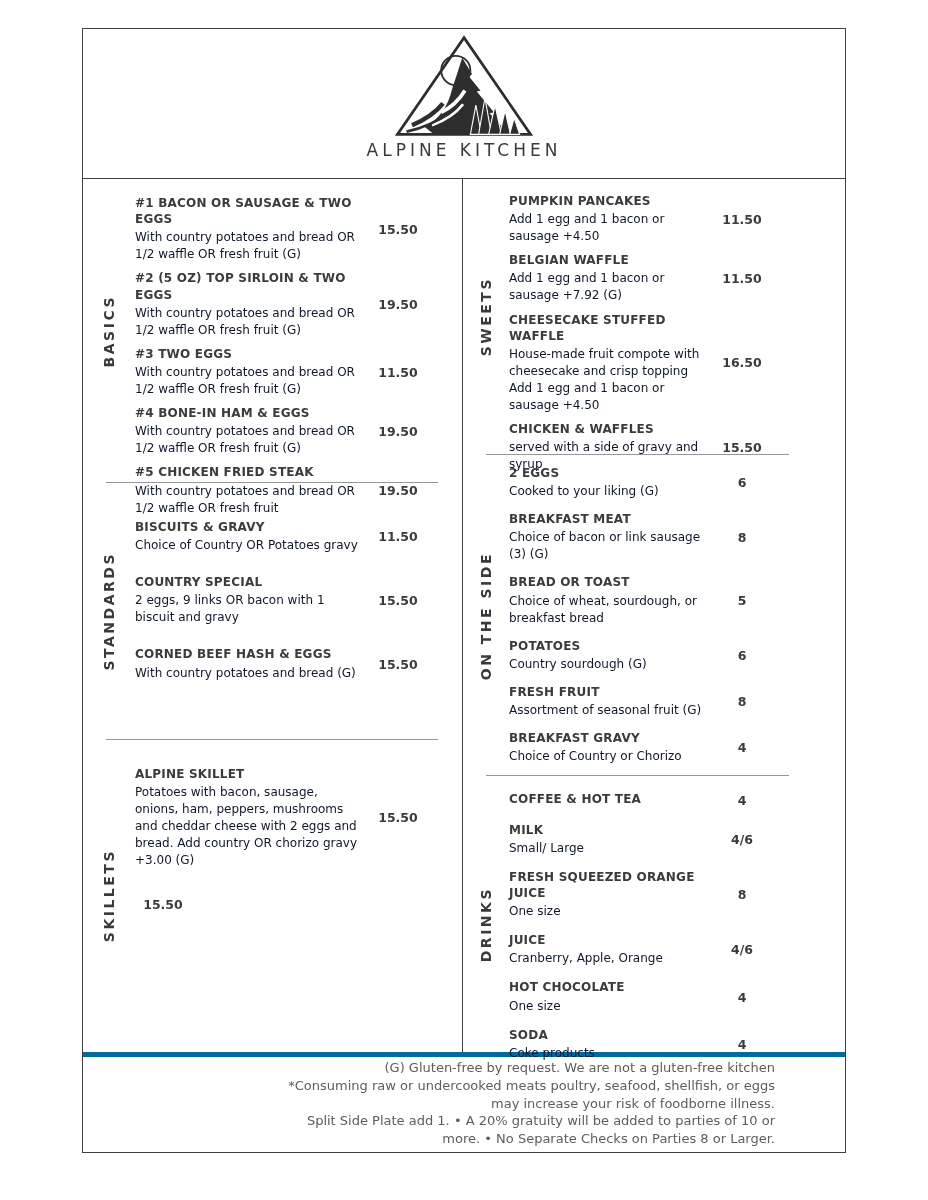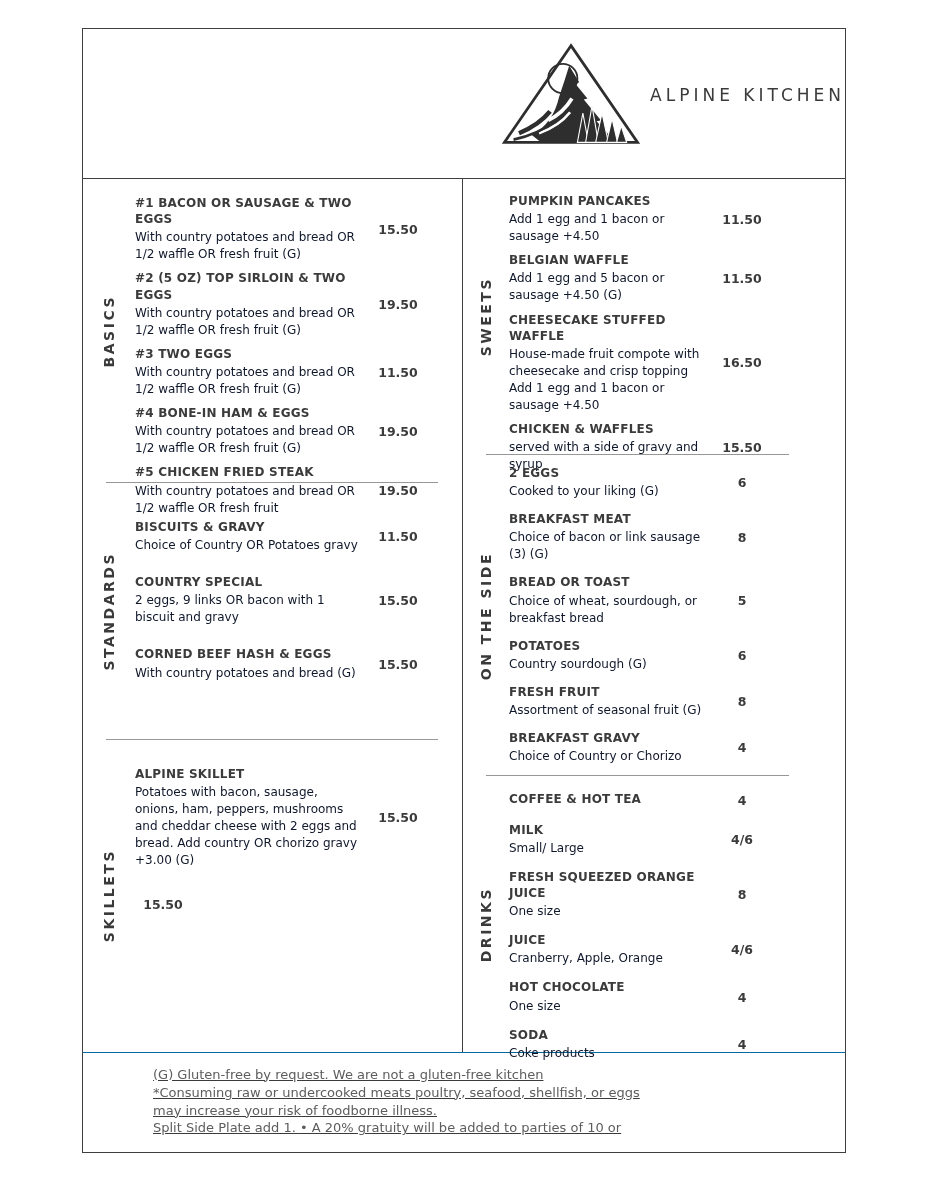--- a/index.html
+++ b/index.html
@@ -9,21 +9,21 @@
     color:#3b3b3b;
   }
   .page{
     position:absolute;left:82px;top:28px;width:764px;height:1125px;
     box-sizing:border-box;border:1px solid #3f3f3f;background:#fff;
     display:flex;flex-direction:column;
   }
   
   .header{
     height:150px;box-sizing:border-box;border-bottom:1px solid #3f3f3f;
-    display:flex;flex-direction:row;align-items:center;justify-content:flex-end;
+    display:flex;flex-direction:column;align-items:center;justify-content:flex-end;
     padding-bottom:18px;
   }
   .logo{line-height:0;margin-bottom:2px;}
   .brand{
     font-size:17px;letter-spacing:4px;color:#3a3a3a;font-weight:400;
     white-space:nowrap;
   }
   
   .menu-body{flex:1;display:flex;min-height:0;}
   .col{box-sizing:border-box;display:flex;flex-direction:column;min-height:0;}
@@ -73,23 +73,23 @@
   .sec-skillets .section-items{padding-top:26px;}
   .sec-skillets .menu-item{margin-bottom:28px;}
   .sec-sweets .section-items{padding-top:14px;}
   .sec-sweets .menu-item{margin-bottom:7px;}
   .sec-on-the-side .section-items{padding-top:10px;}
   .sec-on-the-side .menu-item{margin-bottom:11px;}
   .sec-drinks .section-items{padding-top:15px;}
   .sec-drinks .menu-item{margin-bottom:12px;}
   
   .footer{
-    height:100px;box-sizing:border-box;border-top:1px solid #0369a1;
-    display:flex;flex-direction:column;align-items:flex-start;justify-content:center;
-    padding:6px 70px 8px;text-align:center;text-decoration:underline;
+    height:100px;box-sizing:border-box;border-top:5px solid #0369a1;
+    display:flex;flex-direction:column;align-items:flex-end;justify-content:center;
+    padding:6px 70px 8px;text-align:center;
   }
   .footer-line{font-size:13px;color:#5d5d5d;line-height:1.38;}
 </style>
 </head>
 <body>
 
 <div class="page">
 
   <div class="header">
     <div class="logo">
@@ -214,21 +214,21 @@
             <div class="menu-item">
               <div class="item-text">
                 <div class="item-name">PUMPKIN PANCAKES</div>
                 <div class="item-desc">Add 1 egg and 1 bacon or sausage +4.50</div>
               </div>
               <div class="item-price">11.50</div>
             </div>
             <div class="menu-item">
               <div class="item-text">
                 <div class="item-name">BELGIAN WAFFLE</div>
-                <div class="item-desc">Add 1 egg and 5 bacon or sausage +4.50 (G)</div>
+                <div class="item-desc">Add 1 egg and 1 bacon or sausage +7.92 (G)</div>
               </div>
               <div class="item-price">11.50</div>
             </div>
             <div class="menu-item">
               <div class="item-text">
                 <div class="item-name">CHEESECAKE STUFFED WAFFLE</div>
                 <div class="item-desc">House-made fruit compote with cheesecake and crisp topping Add 1 egg and 1 bacon or sausage +4.50</div>
               </div>
               <div class="item-price">16.50</div>
             </div>
@@ -341,15 +341,16 @@
           </div>
         </section>
       </div>
   </div>
 
   <div class="footer">
     <div class="footer-line">(G) Gluten-free by request. We are not a gluten-free kitchen</div>
     <div class="footer-line">*Consuming raw or undercooked meats poultry, seafood, shellfish, or eggs</div>
     <div class="footer-line">may increase your risk of foodborne illness.</div>
     <div class="footer-line">Split Side Plate add 1.  • A 20% gratuity will be added to parties of 10 or</div>
+    <div class="footer-line">more. • No Separate Checks on Parties 8 or Larger.</div>
   </div>
 
 </div>
 
 </body></html>

